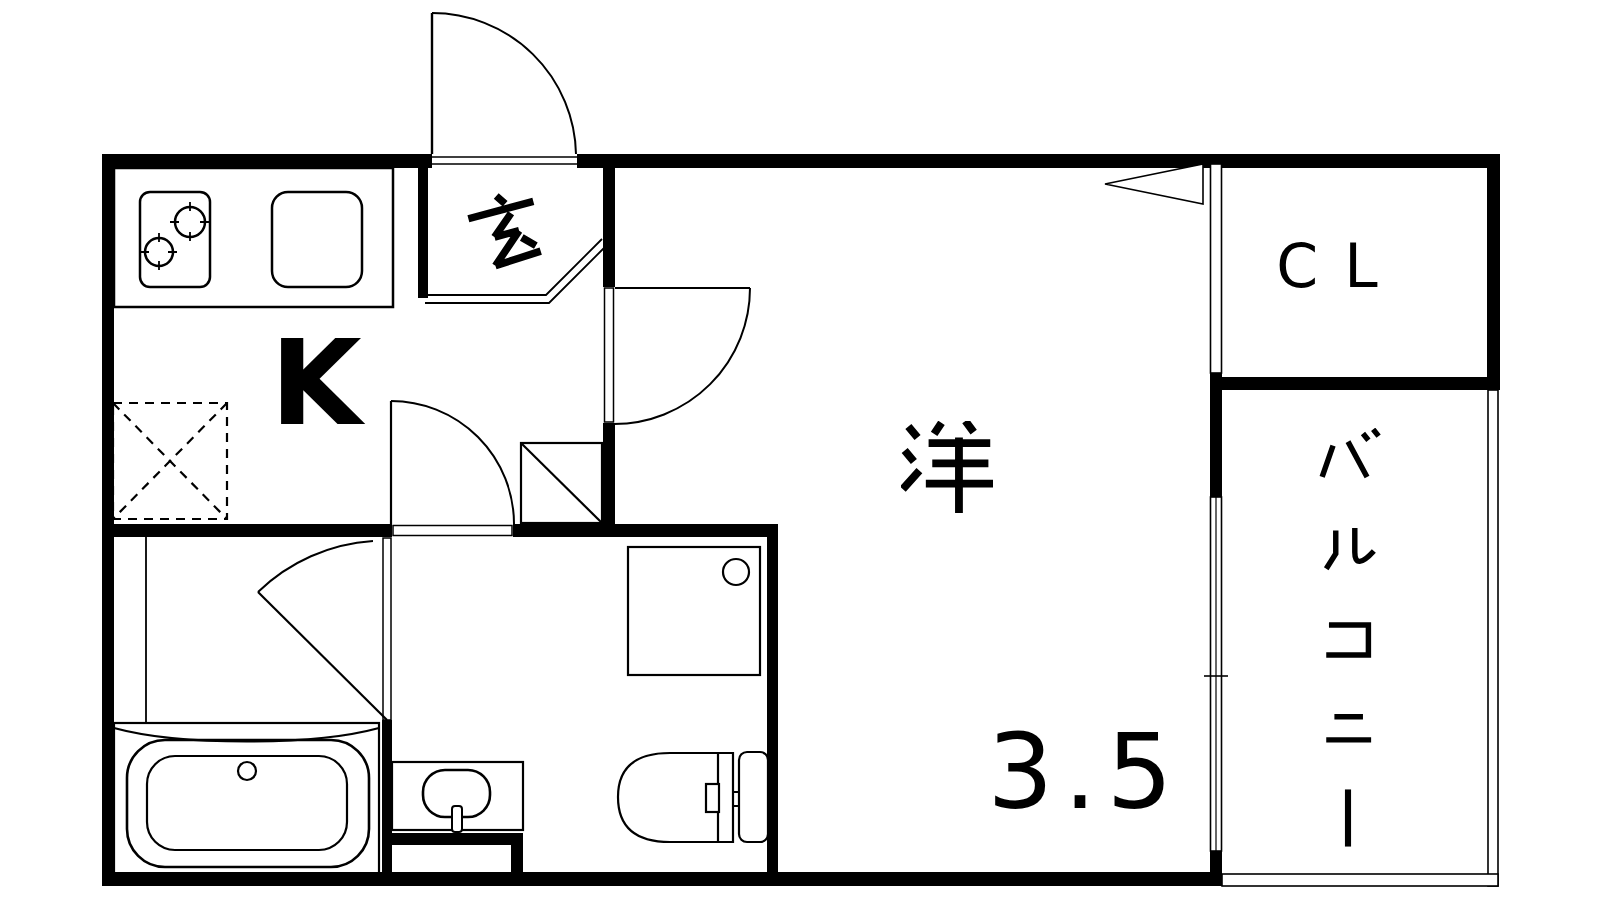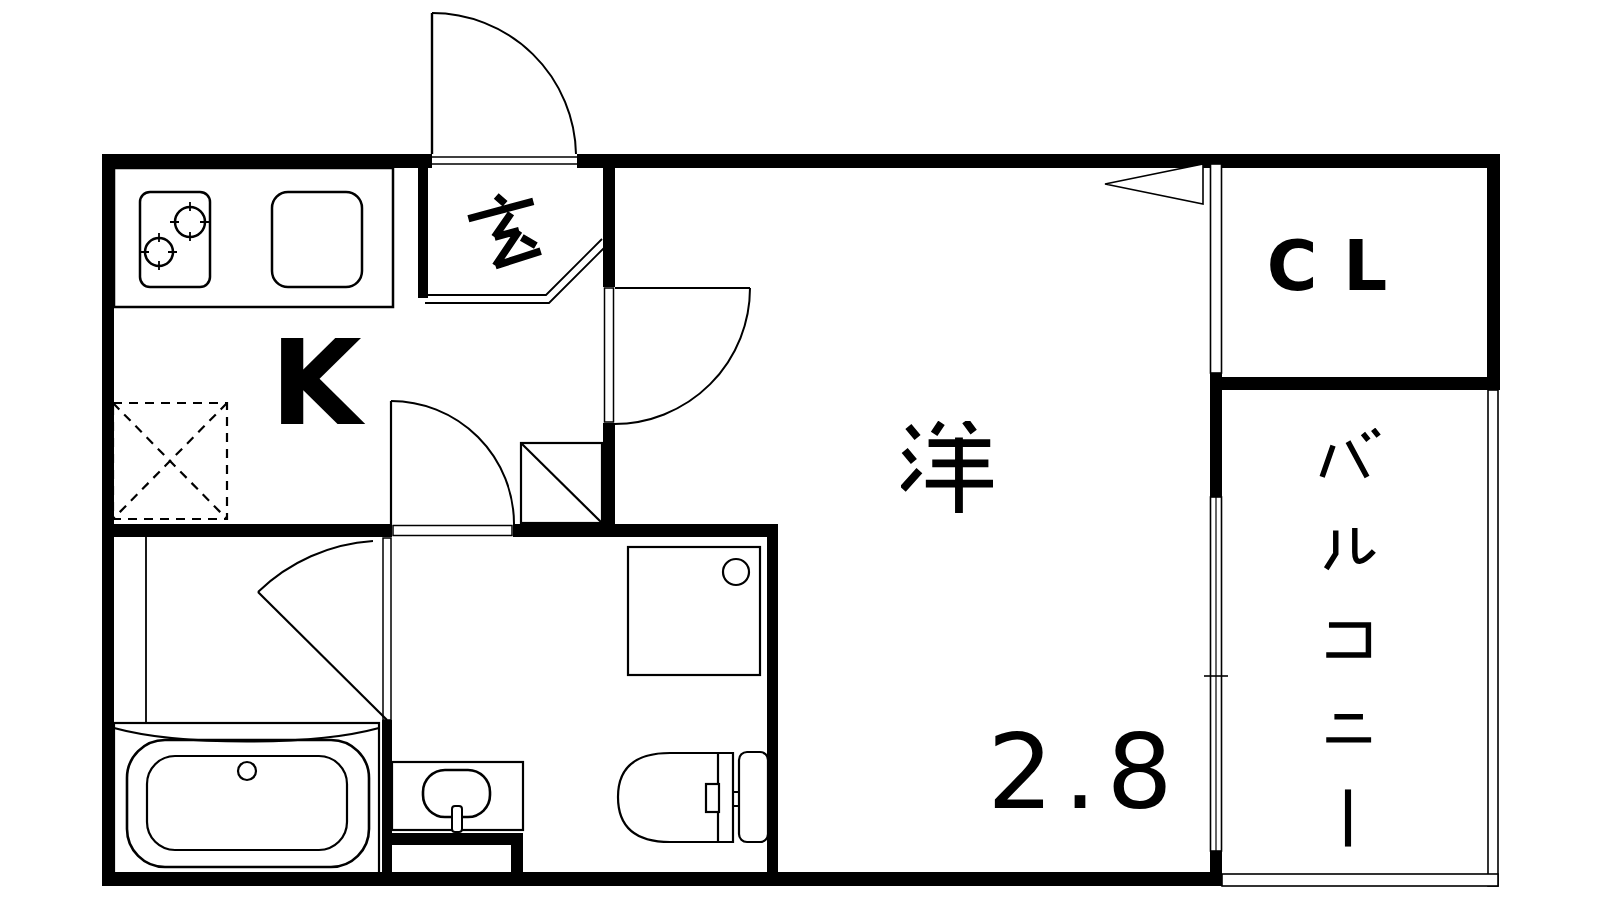--- a/index.html
+++ b/index.html
@@ -1,21 +1,21 @@
 <!DOCTYPE html>
 <html><head>
 <meta charset="utf-8">
 <style>
   html,body{margin:0;padding:0;background:#ffffff;}
   #stage{position:relative;width:1600px;height:900px;background:#ffffff;overflow:hidden;
          font-family:"DejaVu Sans","Liberation Sans",sans-serif;color:#000;}
   #plan-svg{position:absolute;left:0;top:0;}
   .label{position:absolute;display:flex;align-items:center;justify-content:center;color:#000;}
   #label-k{left:236px;top:318px;width:160px;height:130px;font-size:118px;font-weight:bold;}
-  #label-cl{left:1222px;top:216px;width:210px;height:100px;font-size:69px;font-weight:bold;letter-spacing:26px;text-indent:26px;}
+  #label-cl{left:1222px;top:216px;width:210px;height:100px;font-size:60px;font-weight:normal;letter-spacing:26px;text-indent:26px;}
   #label-tatami{left:980px;top:712px;width:210px;height:120px;font-size:104px;letter-spacing:10px;}
   #label-genkan{left:466px;top:192px;width:82px;height:82px;transform:rotate(-15deg);}
   #label-western{left:901px;top:421px;width:92px;height:92px;}
   #label-balcony{left:1313px;top:410px;width:70px;height:460px;display:flex;flex-direction:column;align-items:center;gap:21px;}
   .glyph{display:block;}
   .glyph path,.glyph line,.glyph polyline{stroke:#000;fill:none;}
 </style>
 </head>
 <body>
 
@@ -142,21 +142,21 @@
     <g fill="#fff" stroke="#000" stroke-width="1.6">
       <rect x="1488" y="390" width="10" height="496"></rect>
       <rect x="1222" y="874" width="276" height="12"></rect>
     </g>
   </svg>
 
   <div class="label" id="label-k">K</div>
 
   <div class="label" id="label-cl">CL</div>
 
-  <div class="label" id="label-tatami">2.8</div>
+  <div class="label" id="label-tatami">3.5</div>
 
   <div class="label" id="label-genkan">
 
     <svg class="glyph" width="82" height="82" viewBox="0 0 100 100" stroke-width="9">
       <path d="M49,3 L57,15 M9,21 H91 M61,28 L34,51 M34,51 H65 M65,51 L26,85 M26,85 L84,82 M66,60 L80,74"></path>
     </svg>
   </div>
 
   <div class="label" id="label-western">
 

